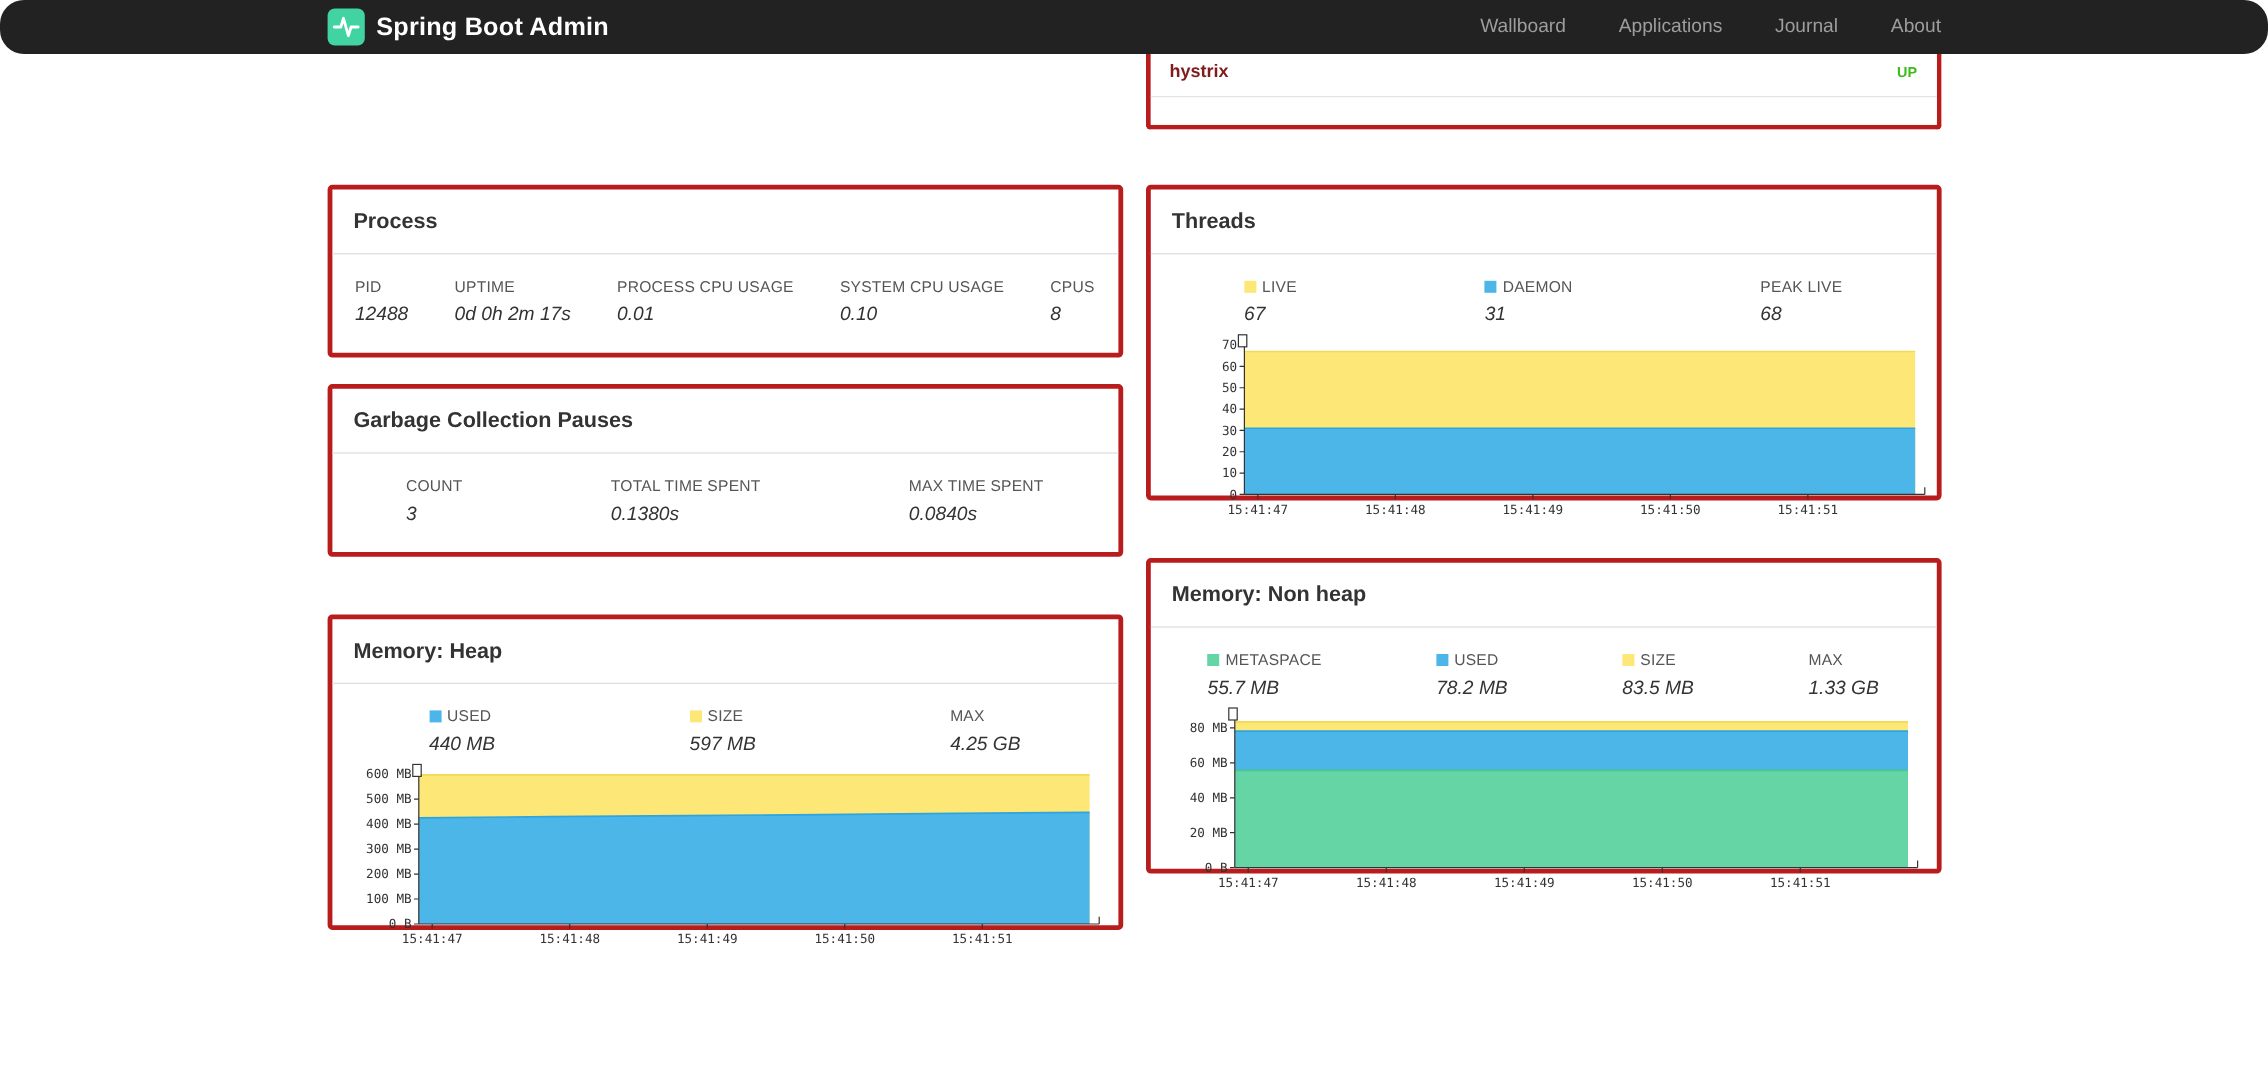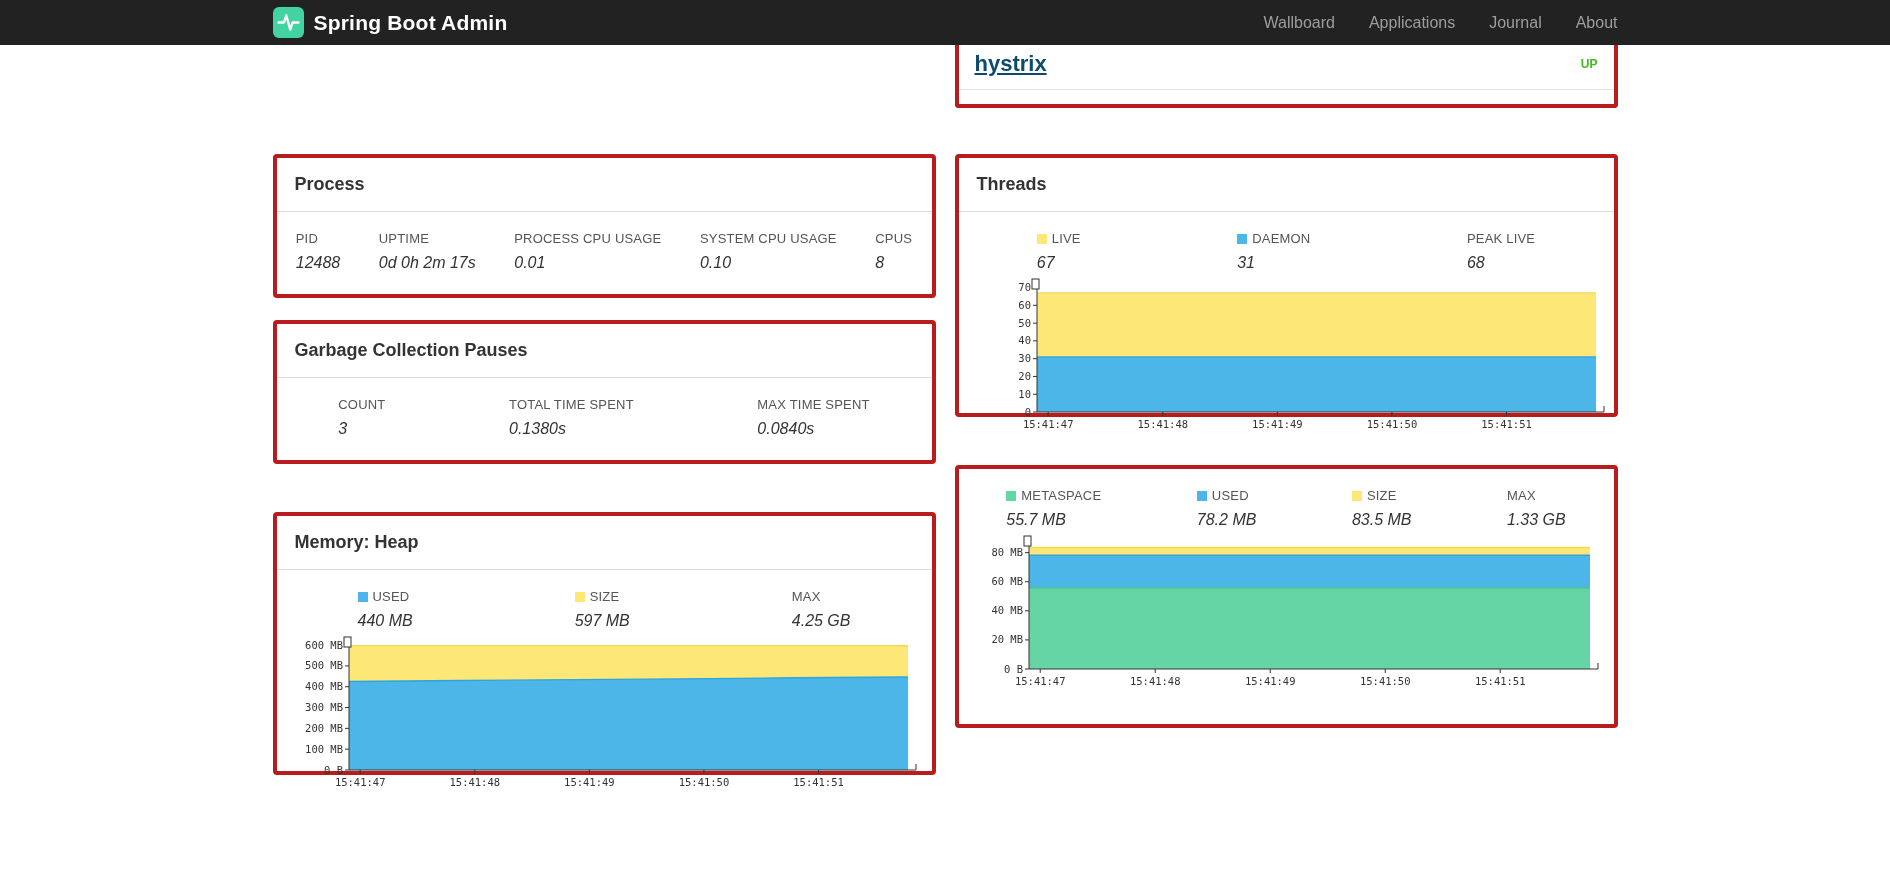--- a/index.html
+++ b/index.html
@@ -3,45 +3,45 @@
 <meta charset="utf-8">
 <style>
   * { box-sizing: border-box; margin: 0; padding: 0; }
   html,body { background:#fff; }
   body {
     width: 1890px; height: 892px; overflow: hidden;
     font-family: "Liberation Sans", sans-serif;
     color: #333;
   }
   
-  .navbar { height: 45px; background: #222; width: 100%; }
+  .navbar { height: 45px; background: #222; width: 100%; border-radius: 20px; }
   .container { width: 1345px; margin: 0 auto; }
   .nav-inner { height: 45px; display: flex; align-items: center; justify-content: space-between; }
   .brand { display: flex; align-items: center; gap: 10px; text-decoration: none; cursor: pointer; }
   .logo { width: 31px; height: 31px; border-radius: 6px; display: inline-flex; align-items: center; justify-content: center; }
   .brand-text { color: #fff; font-size: 21px; font-weight: bold; letter-spacing: .2px; }
-  .nav-links { display: flex; gap: 34px; }
+  .nav-links { display: flex; gap: 44px; }
   .nav-links a { color: #9d9d9d; font-size: 16px; text-decoration: none; cursor: pointer; }
   
   .columns { display: flex; gap: 19px; align-items: flex-start; }
   .col { width: 663px; display: flex; flex-direction: column; }
   
   .panel { background: #fff; border: 4px solid #b91c1c; border-radius: 4px; width: 100%; }
   .panel-heading { padding: 16px 18px; border-bottom: 1px solid #ddd; font-size: 18px; font-weight: bold; color: #333; }
   .panel-process, .panel-gc { height: 144px; }
   .panel-chart { height: 263px; }
   .panel-process { margin-top: 109px; }
   .panel-gc { margin-top: 22px; }
   .panel-heap { margin-top: 48px; }
   .panel-threads { margin-top: 46px; }
   .panel-nonheap { margin-top: 48px; }
   
   .panel-fragment { height: 63px; border-top: none; border-radius: 0 0 4px 4px; }
   .app-row { display: flex; justify-content: space-between; align-items: center; padding: 6px 16px 12px 16px; border-bottom: 1px solid #e3e3e3; cursor: pointer; }
-  .app-name { font-size: 22px; font-weight: bold; color: #0c4a6e; text-decoration: underline; }
+  .app-name { font-size: 15px; font-weight: bold; color: #7f1d1d; }
   .app-status { font-size: 12px; font-weight: bold; }
   
   .stats { display: flex; justify-content: space-around; margin-top: 19px; }
   .stat { display: flex; flex-direction: column; }
   .stat-label { display: flex; align-items: center; gap: 5px; font-size: 13px; color: #555; letter-spacing: .2px; }
   .stat-value { margin-top: 8px; font-size: 16px; color: #333; font-style: italic; }
   .marker { width: 10px; height: 10px; display: inline-block; }
   
   .chart { height: 160px; margin-top: 6px; width: 100%; }
   .chart svg { display: block; }
@@ -249,20 +249,21 @@
               <line x1="432.96500000000003" y1="134" x2="432.96500000000003" y2="138" stroke="#333" stroke-width="1"></line>
               <text x="432.96500000000003" y="150" text-anchor="middle">15:41:50</text>
               <line x1="547.56" y1="134" x2="547.56" y2="138" stroke="#333" stroke-width="1"></line>
               <text x="547.56" y="150" text-anchor="middle">15:41:51</text>
               <rect x="73" y="1" width="7" height="10" fill="#fff" stroke="#333"></rect>
             </svg>
           </div>
       </section>
 
       <section class="panel panel-chart panel-nonheap">
+        <div class="panel-heading">Memory: Non heap</div>
         <div class="stats">
           <div class="stat">
             <div class="stat-label">
               <span class="marker" style="background-color: rgb(102, 213, 166);"></span>
               <span>METASPACE</span>
             </div>
             <div class="stat-value">55.7 MB</div>
           </div>
           <div class="stat">
             <div class="stat-label">

